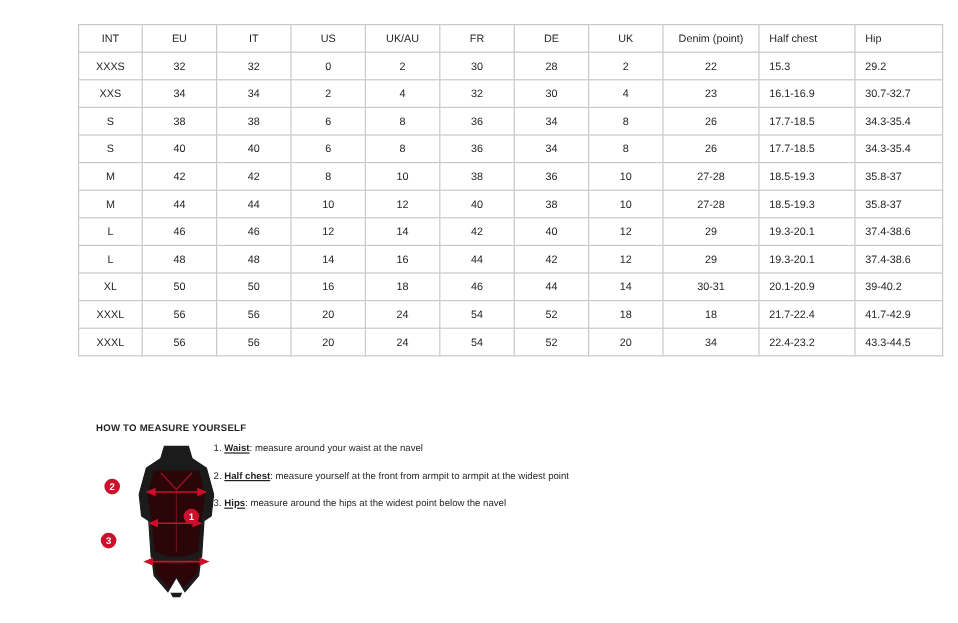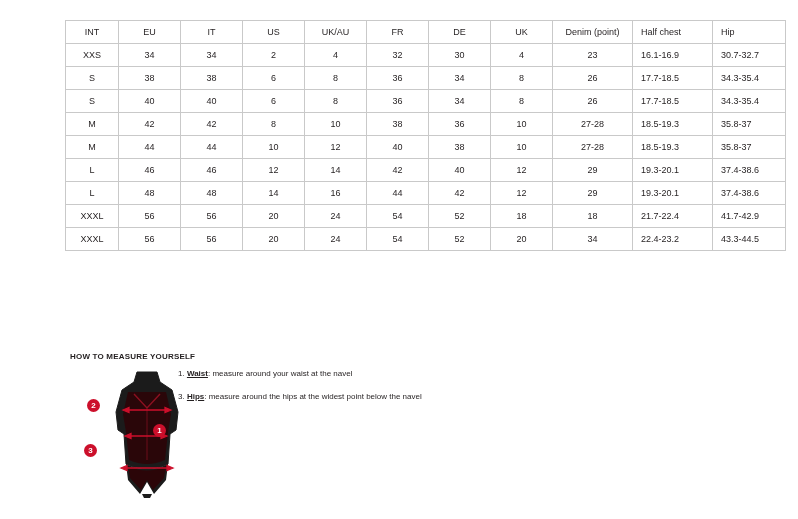--- a/index.html
+++ b/index.html
@@ -59,21 +59,21 @@
   table.size-table col.c-hip   { width: 73px; }
 
   table.size-table td.lft {
     text-align: left;
     padding-left: 8px;
   }
 
   
   .measure-title {
     position: absolute;
-    left: 70px;
+    left: 80px;
     top: 352px;
     font-size: 8px;
     font-weight: bold;
     letter-spacing: 0.2px;
     color: #231f20;
   }
   .figure {
     position: absolute;
     left: 92px;
     top: 368px;
@@ -141,20 +141,33 @@
           <td>FR</td>
           <td>DE</td>
           <td>UK</td>
           <td>Denim (point)</td>
           <td class="lft">Half chest</td>
           <td class="lft">Hip</td>
         </tr>
       </thead>
       <tbody>
         <tr>
+          <td>XXXS</td>
+          <td>32</td>
+          <td>32</td>
+          <td>0</td>
+          <td>2</td>
+          <td>30</td>
+          <td>28</td>
+          <td>2</td>
+          <td>22</td>
+          <td class="lft">15.3</td>
+          <td class="lft">29.2</td>
+        </tr>
+        <tr>
           <td>XXS</td>
           <td>34</td>
           <td>34</td>
           <td>2</td>
           <td>4</td>
           <td>32</td>
           <td>30</td>
           <td>4</td>
           <td>23</td>
           <td class="lft">16.1-16.9</td>
@@ -232,20 +245,33 @@
           <td>14</td>
           <td>16</td>
           <td>44</td>
           <td>42</td>
           <td>12</td>
           <td>29</td>
           <td class="lft">19.3-20.1</td>
           <td class="lft">37.4-38.6</td>
         </tr>
         <tr>
+          <td>XL</td>
+          <td>50</td>
+          <td>50</td>
+          <td>16</td>
+          <td>18</td>
+          <td>46</td>
+          <td>44</td>
+          <td>14</td>
+          <td>30-31</td>
+          <td class="lft">20.1-20.9</td>
+          <td class="lft">39-40.2</td>
+        </tr>
+        <tr>
           <td>XXXL</td>
           <td>56</td>
           <td>56</td>
           <td>20</td>
           <td>24</td>
           <td>54</td>
           <td>52</td>
           <td>18</td>
           <td>18</td>
           <td class="lft">21.7-22.4</td>
@@ -308,18 +334,22 @@
   <div class="bullet b1">1</div>
   <div class="bullet b2">2</div>
   <div class="bullet b3">3</div>
 
   <div class="steps">
     <div class="step">
       <span class="num">1.</span>
       <b>Waist</b><span>: measure around your waist at the navel</span>
     </div>
     <div class="step">
+      <span class="num">2.</span>
+      <b>Half chest</b><span>: measure yourself at the front from armpit to armpit at the widest point</span>
+    </div>
+    <div class="step">
       <span class="num">3.</span>
       <b>Hips</b><span>: measure around the hips at the widest point below the navel</span>
     </div>
   </div>
 
 </div>
 
 </body></html>

